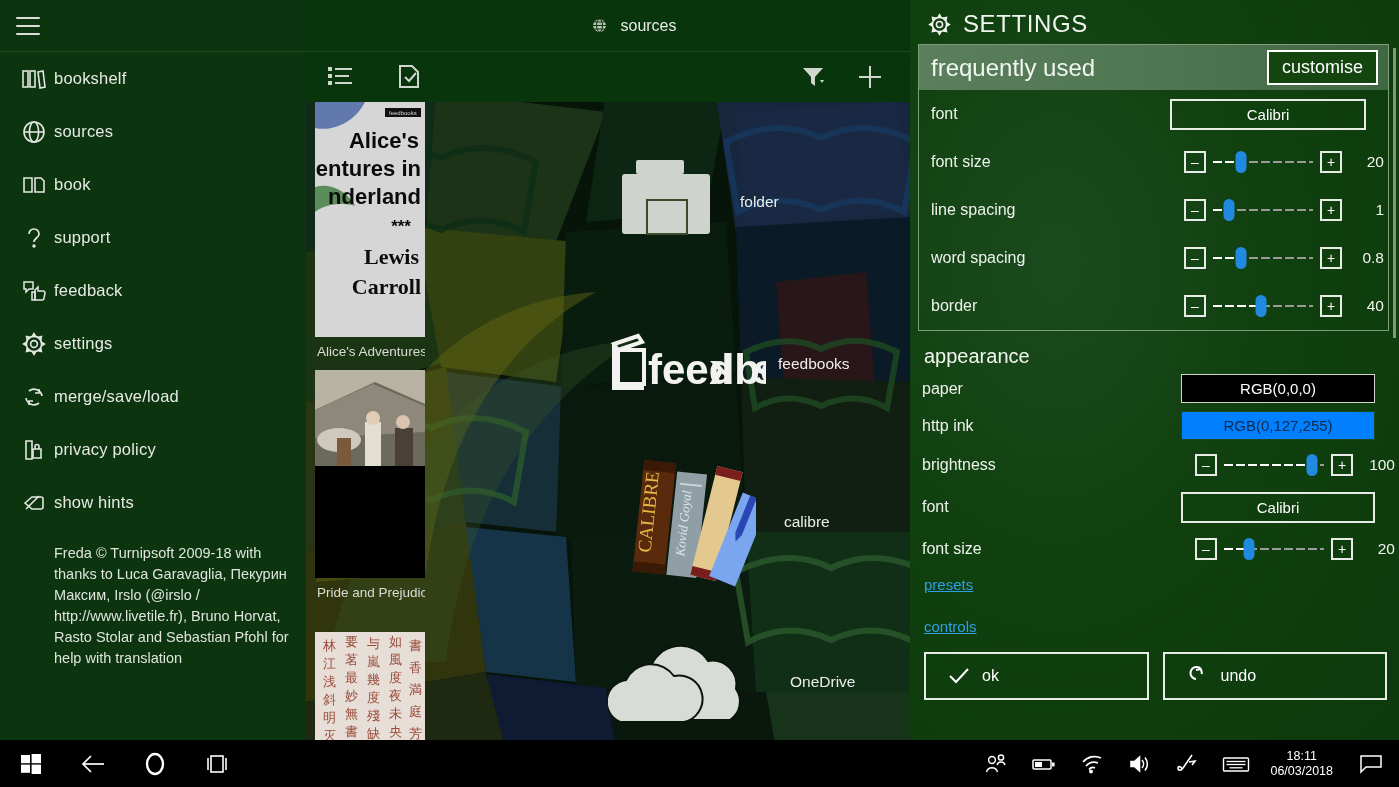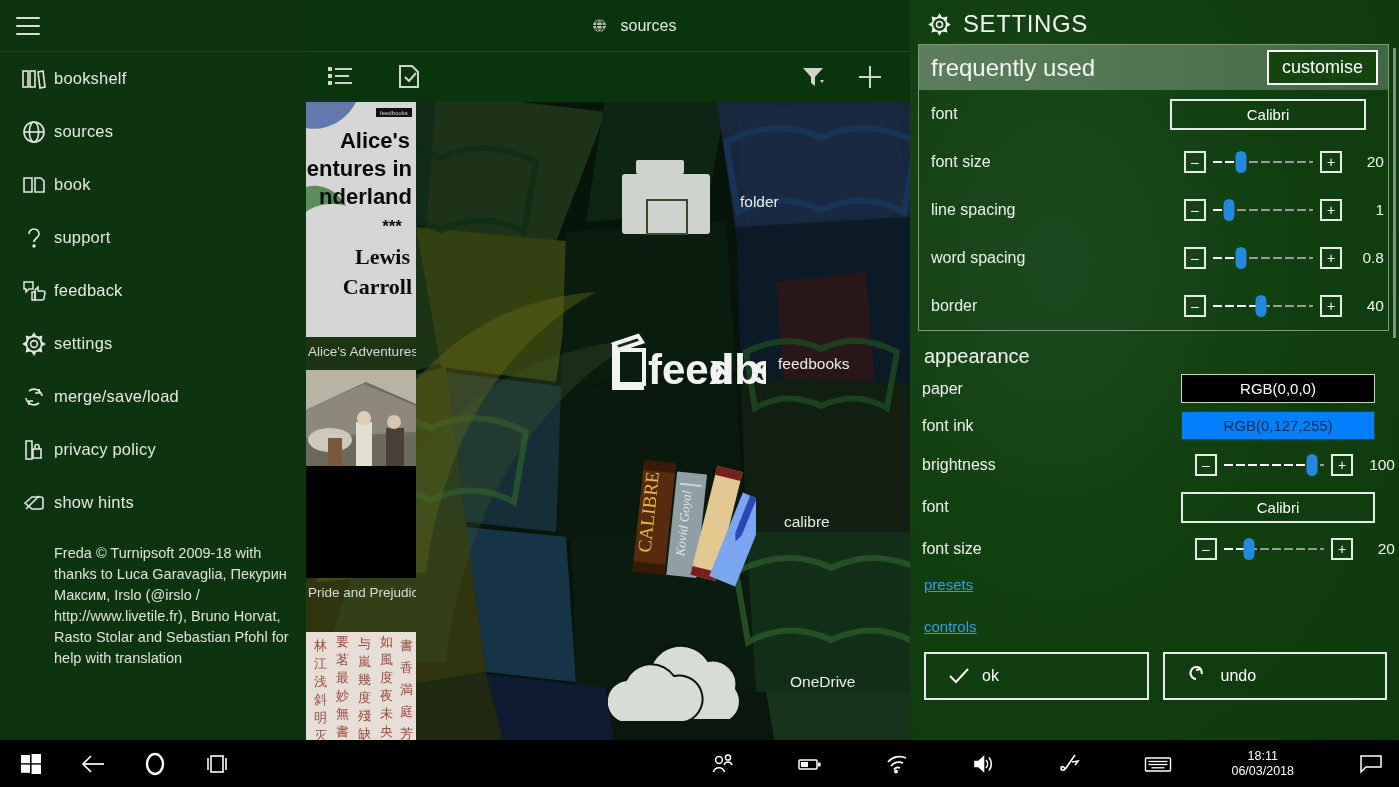--- a/index.html
+++ b/index.html
@@ -59,21 +59,21 @@
     overflow:hidden; background:#06140a;
   }
   
   #bg-collage { position:absolute; inset:0; }
 
   .source-row { position:absolute; display:flex; align-items:center; }
   .source-label { font-size:15.5px; color:#eceee9; }
 
   
   #cover-strip {
-    position:absolute; left:0; top:0; width:110px; height:648px; z-index:3;
+    position:absolute; left:9px; top:0; width:110px; height:648px; z-index:3;
   }
   .cover-card { position:absolute; left:0; width:110px; }
   .cover-img { width:110px; }
   .cover-cap { font-size:13.5px; color:#d9ddd5; padding:3px 0 0 2px; white-space:nowrap; overflow:hidden; }
 
   
   #settings {
     position:absolute; left:910px; top:0; width:489px; height:750px;
     background: radial-gradient(ellipse at 30% 35%, #1b4a1e 0%, #11400f 45%, #0c3a0c 100%);
     color:#eef2ec; z-index:7; overflow:hidden;
@@ -134,21 +134,21 @@
   #panel-scrollbar { position:absolute; right:3px; top:48px; width:3px; height:290px; background:#8fa98f; opacity:.85; }
 
   
   #taskbar {
     position:absolute; left:0; bottom:0; width:1399px; height:47px; background:#000;
     display:flex; align-items:center; z-index:9; color:#fff;
   }
   .tk { display:flex; align-items:center; justify-content:center; cursor:pointer; }
   #tk-left { display:flex; align-items:center; gap:0; }
   #tk-left .tk { width:62px; height:47px; }
-  #tk-right { margin-left:auto; display:flex; align-items:center;gap:39px; }
+  #tk-right { margin-left:auto; display:flex; align-items:center; }
   #tk-right .tk { width:48px; height:47px; }
   #clock { text-align:center; font-size:12.5px; line-height:15px; padding:0 10px; cursor:pointer; }
 </style>
 </head>
 <body>
 
 <div id="app">
 
   <div id="content">
     <div id="bg-collage">
@@ -577,21 +577,21 @@
 
     <div class="sect-title">appearance</div>
 
     <div class="srow" style="height:37px">
       <span class="slabel">paper</span>
       <span class="sctl">
         <button class="swatch" style="width:194px;background:#000000;color:#fff;border-color:#cfd6cb;margin-right:24px">RGB(0,0,0)</button>
       </span>
     </div>
     <div class="srow" style="height:37px">
-      <span class="slabel">font ink</span>
+      <span class="slabel">http ink</span>
       <span class="sctl">
         <button class="swatch" style="width:194px;background:#007fff;color:#0b2b4d;margin-right:24px">RGB(0,127,255)</button>
       </span>
     </div>
 
     <div class="srow" style="height:42px">
       <span class="slabel">brightness</span>
       <span class="sctl">
         <span class="slider">
           <button class="sq-btn">–</button>

